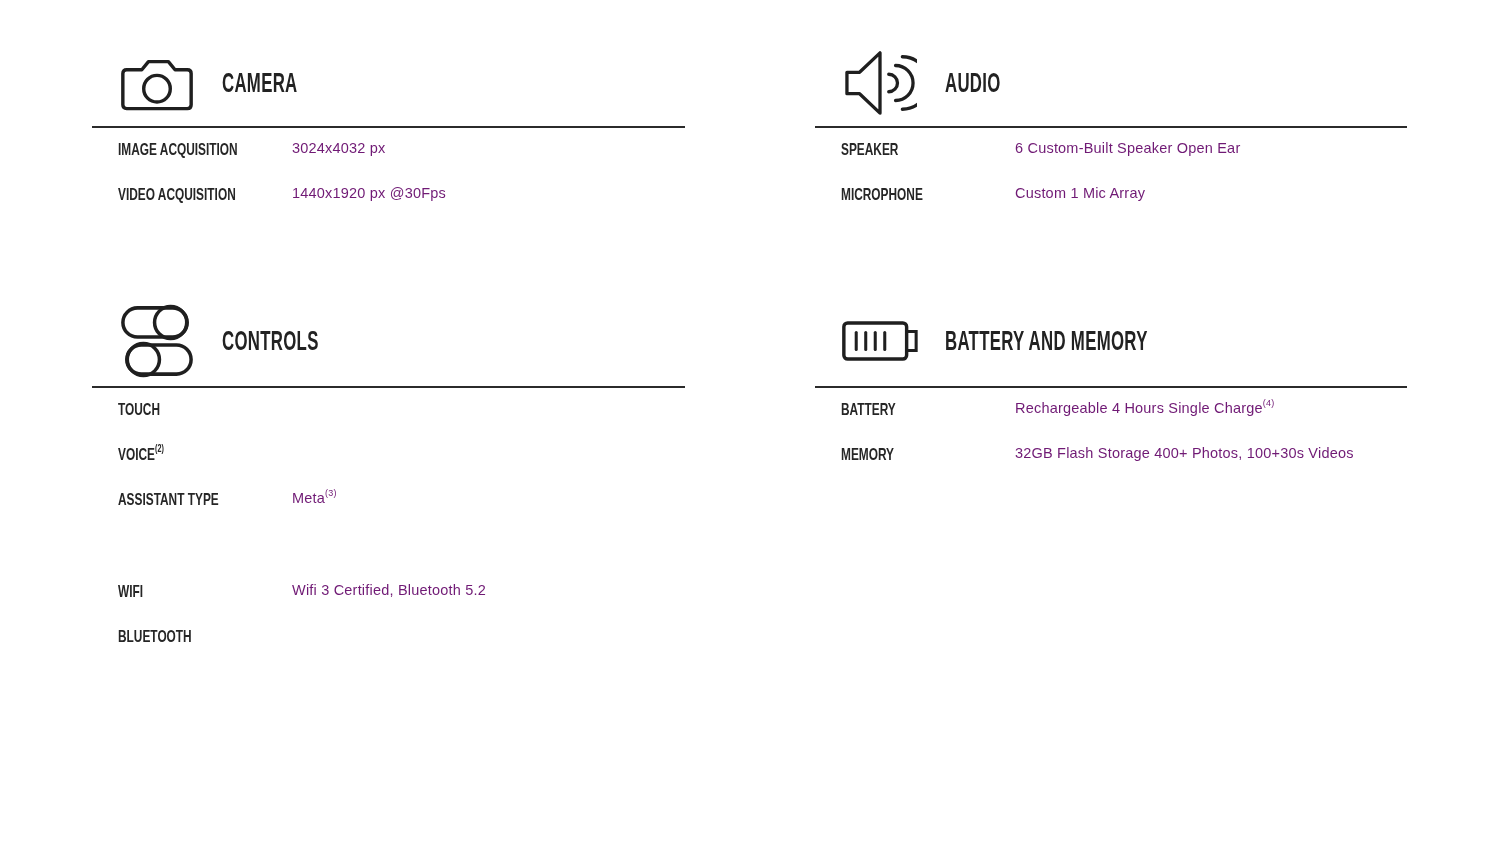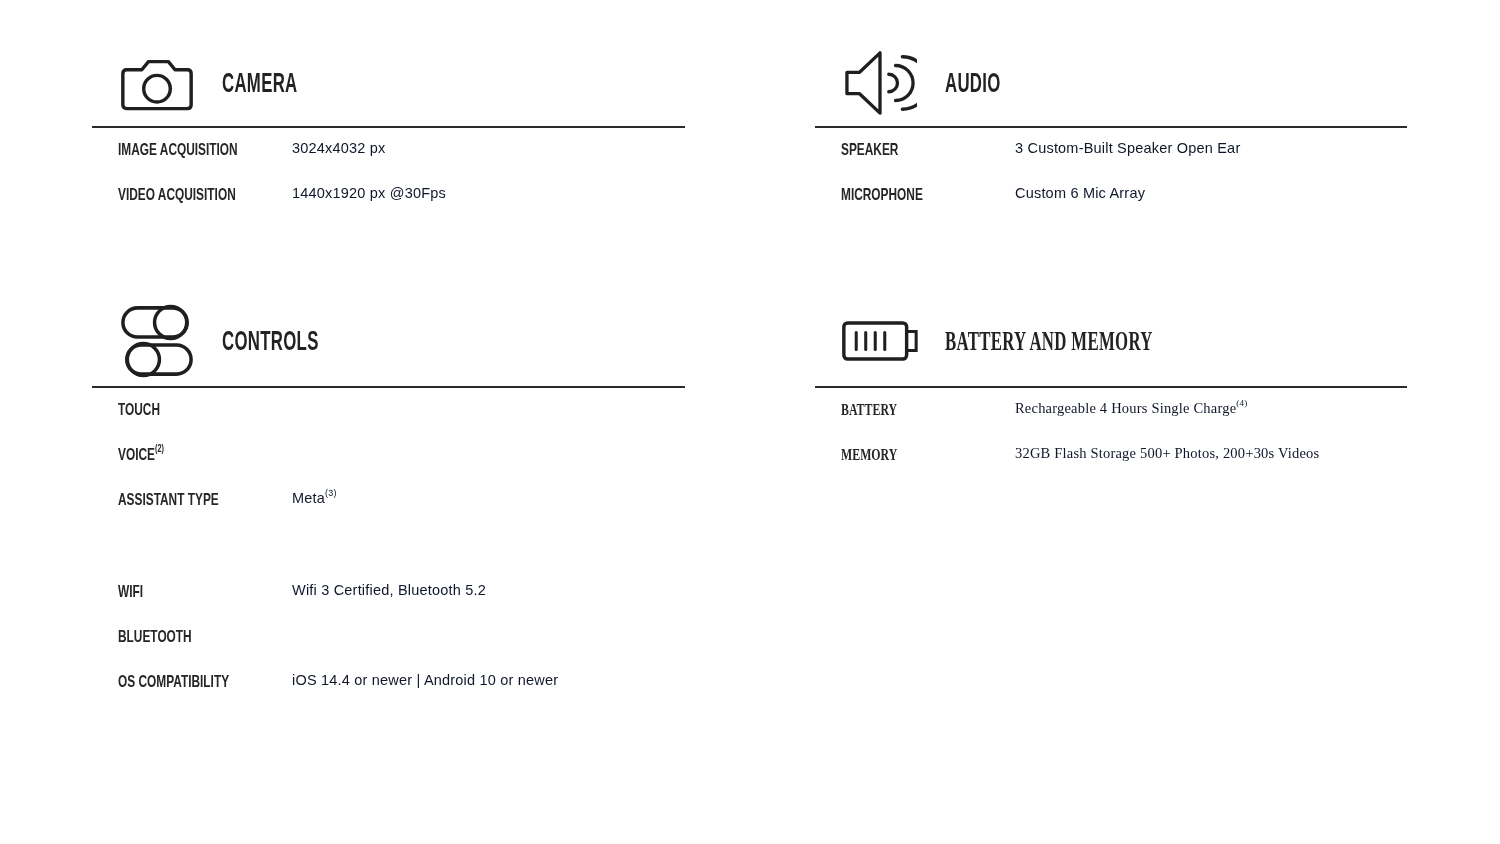--- a/index.html
+++ b/index.html
@@ -9,21 +9,21 @@
     font-family: "Liberation Sans", sans-serif;
     overflow: hidden;
     position: relative;
   }
   .page { position: absolute; inset: 0; }
 
   .spec-section { position: absolute; }
   #sec-camera       { left: 92px;  top: 40px;  width: 593px; }
   #sec-audio        { left: 815px; top: 40px;  width: 592px; }
   #sec-controls     { left: 92px;  top: 295px; width: 593px; }
-  #sec-battery      { left: 815px; top: 295px; width: 592px; font-family: Liberation Serif, serif; }
+  #sec-battery      { left: 815px; top: 295px; width: 592px; }
   #sec-connectivity { left: 92px;  top: 570px; width: 593px; }
 
   .sec-header {
     display: flex; align-items: center;
     padding-left: 26px; gap: 26px;
     border-bottom: 2px solid #2b2b2b;
     box-sizing: border-box;
   }
   .h-a { height: 88px; }   
   .h-b { height: 93px; text-align: center; }   
@@ -62,21 +62,21 @@
     font-size: 16.5px; font-weight: 700;
     color: #262626;
     white-space: nowrap;
     transform: scaleX(0.72);
     transform-origin: left center;
   }
   .lsup { font-size: 10px; font-weight: 700; position: relative; top: -1px; }
   .row-value {
     flex: 1;
     font-size: 14.5px;
-    color: #0f172a;
+    color: #701a75;
     letter-spacing: 0.2px;
     white-space: nowrap;
   }
   .vsup { font-size: 9px; position: relative; top: -1px; }
 </style>
 </head>
 <body>
 
 <div class="page">
 
@@ -110,25 +110,25 @@
           <path class="ink" stroke-width="3.4" stroke-linecap="round" d="M47 27 A9 9 0 0 1 47 45"></path>
           <path class="ink" stroke-width="3.4" stroke-linecap="round" d="M54 18 A18 18 0 0 1 54 54"></path>
           <path class="ink" stroke-width="3.4" stroke-linecap="round" d="M61 9 A27 27 0 0 1 61 63"></path>
         </svg>
       </div>
       <h2 class="sec-title">AUDIO</h2>
     </div>
     <div class="rows">
       <div class="row">
         <div class="row-label"><span class="cond"><span>SPEAKER</span><sup class="lsup"></sup></span></div>
-        <div class="row-value"><span>3 Custom-Built Speaker Open Ear</span><sup class="vsup"></sup></div>
+        <div class="row-value"><span>6 Custom-Built Speaker Open Ear</span><sup class="vsup"></sup></div>
       </div>
       <div class="row">
         <div class="row-label"><span class="cond"><span>MICROPHONE</span><sup class="lsup"></sup></span></div>
-        <div class="row-value"><span>Custom 6 Mic Array</span><sup class="vsup"></sup></div>
+        <div class="row-value"><span>Custom 1 Mic Array</span><sup class="vsup"></sup></div>
       </div>
     </div>
   </section>
 
   <section class="spec-section" id="sec-controls">
     <div class="sec-header h-b">
       <div class="icon-box">
         <svg width="76" height="76" viewBox="0 0 78 78">
           <rect class="ink" stroke-width="3.6" x="4" y="5" width="66" height="30" rx="15"></rect>
           <circle class="ink" stroke-width="3.6" cx="53" cy="20" r="16.5"></circle>
@@ -168,35 +168,31 @@
       </div>
       <h2 class="sec-title">BATTERY AND MEMORY</h2>
     </div>
     <div class="rows">
       <div class="row">
         <div class="row-label"><span class="cond"><span>BATTERY</span><sup class="lsup"></sup></span></div>
         <div class="row-value"><span>Rechargeable 4 Hours Single Charge</span><sup class="vsup">(4)</sup></div>
       </div>
       <div class="row">
         <div class="row-label"><span class="cond"><span>MEMORY</span><sup class="lsup"></sup></span></div>
-        <div class="row-value"><span>32GB Flash Storage 500+ Photos, 200+30s Videos</span><sup class="vsup"></sup></div>
+        <div class="row-value"><span>32GB Flash Storage 400+ Photos, 100+30s Videos</span><sup class="vsup"></sup></div>
       </div>
     </div>
   </section>
 
   <section class="spec-section" id="sec-connectivity">
     <div class="rows">
       <div class="row">
         <div class="row-label"><span class="cond"><span>WIFI</span><sup class="lsup"></sup></span></div>
         <div class="row-value"><span>Wifi 3 Certified, Bluetooth 5.2</span><sup class="vsup"></sup></div>
       </div>
       <div class="row">
         <div class="row-label"><span class="cond"><span>BLUETOOTH</span><sup class="lsup"></sup></span></div>
         <div class="row-value"><span></span><sup class="vsup"></sup></div>
       </div>
-      <div class="row">
-        <div class="row-label"><span class="cond"><span>OS COMPATIBILITY</span><sup class="lsup"></sup></span></div>
-        <div class="row-value"><span>iOS 14.4 or newer | Android 10 or newer</span><sup class="vsup"></sup></div>
-      </div>
     </div>
   </section>
 
 </div>
 
 </body></html>

